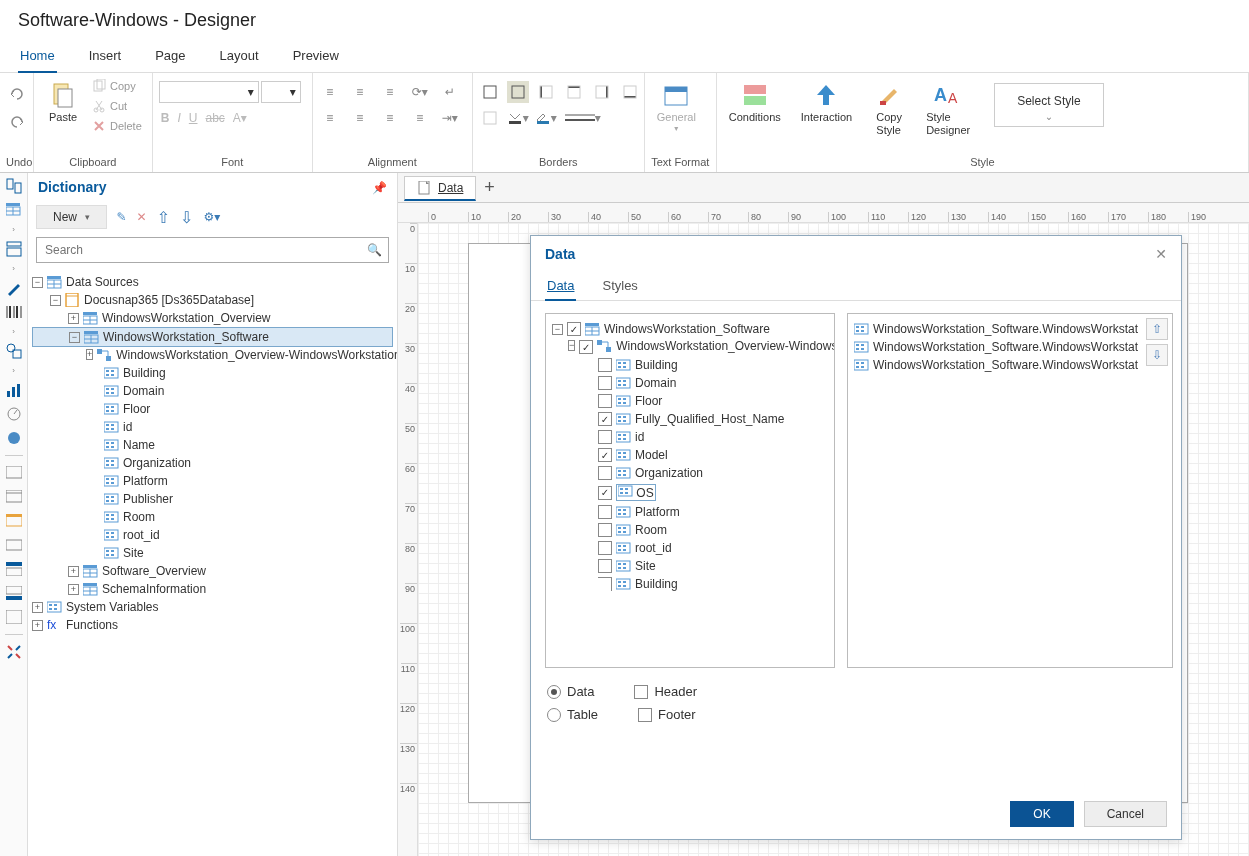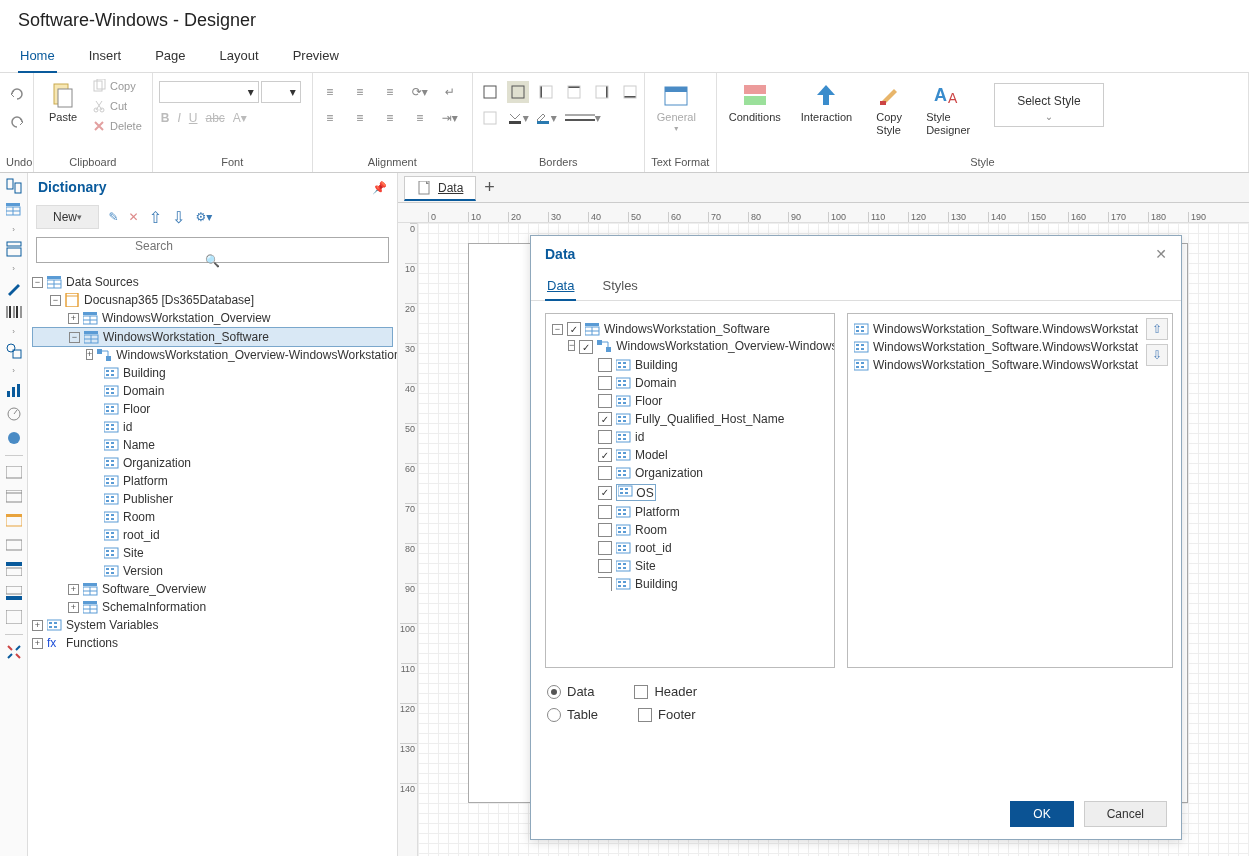--- a/index.html
+++ b/index.html
@@ -19,22 +19,22 @@
 .mini-row { display: flex; align-items: center; gap: 4px; padding: 2px 4px; font-size: 11px; color: #999; }
 .dropdown-box { border: 1px solid #ccc; height: 22px; display: flex; align-items: center; padding: 0 4px; background: #fff; }
 .icon-btn { width: 22px; height: 22px; display: inline-flex; align-items: center; justify-content: center; color: #888; }
 .workspace { display: flex; height: calc(100% - 170px); }
 .toolstrip { width: 28px; border-right: 1px solid #ddd; display: flex; flex-direction: column; align-items: center; padding-top: 4px; gap: 6px; background: #fafafa; }
 .toolstrip .ts { width: 18px; height: 18px; display: flex; align-items: center; justify-content: center; color: #095a9c; }
 .toolstrip hr { width: 18px; border: none; border-top: 1px solid #ccc; margin: 2px 0; }
 .panel { width: 370px; border-right: 1px solid #ddd; display: flex; flex-direction: column; }
 .panel-header { display: flex; align-items: flex-end; justify-content: space-between; padding: 6px 10px; font-size: 14px; font-weight: 600; color: #095a9c; }
 .panel-toolbar { display: flex; align-items: center; gap: 10px; padding: 4px 8px; }
-.new-btn { background: #eee; border: 1px solid #ddd; padding: 4px 16px; display: flex; align-items: center; font-size: 12px; }
-.search-box { margin: 4px 8px; border: 1px solid #aaa; display: flex; align-items: center; height: 26px; padding: 0 6px; flex-direction: column; }
+.new-btn { background: #eee; border: 1px solid #ddd; padding: 4px 16px; display: flex; align-items: center; gap: 8px; font-size: 12px; }
+.search-box { margin: 4px 8px; border: 1px solid #aaa; display: flex; align-items: center; height: 26px; padding: 0 6px; }
 .search-box input { border: none; outline: none; flex: 1; font-size: 12px; }
 .tree { padding: 6px 4px; overflow-y: auto; flex: 1; font-size: 12px; }
 .tree-item { display: flex; align-items: center; gap: 4px; padding: 2px 2px; white-space: nowrap; }
 .tree-item.sel { background: #d9e8f5; border: 1px solid #7aa7cc; }
 .expander { width: 11px; height: 11px; border: 1px solid #888; display: inline-flex; align-items: center; justify-content: center; font-size: 9px; line-height: 1; color: #555; cursor: pointer; }
 .tree-icon { width: 15px; height: 13px; display: inline-flex; align-items: center; justify-content: center; }
 .canvas-area { flex: 1; position: relative; background: #fff; }
 .tab-strip { display: flex; align-items: center; height: 30px; border-bottom: 1px solid #ccc; padding-left: 6px; background: #f5f5f5; }
 .tab { display: flex; align-items: center; gap: 6px; padding: 4px 12px; background: #fff; border: 1px solid #ccc; border-bottom: 2px solid #095a9c; margin-bottom: -1px; font-size: 12px; }
 .tab .underline { text-decoration: underline; color: #333; }
@@ -593,28 +593,20 @@
             <span>root_id</span>
           </div>
           <div class="tree-item" style="padding-left: 72px;">
             <span class="field-icon">
               <svg width="15" height="12">
                 <use href="#svg-field"></use>
               </svg>
             </span>
             <span>Site</span>
           </div>
-          <div class="tree-item" style="padding-left: 72px;">
-            <span class="field-icon">
-              <svg width="15" height="12">
-                <use href="#svg-field"></use>
-              </svg>
-            </span>
-            <span>Version</span>
-          </div>
         </div>
       <div class="tree-item" style="padding-left:36px">
           <span class="expander">+</span>
           <span class="tree-icon">
             <svg width="15" height="13">
               <use href="#svg-table"></use>
             </svg>
           </span>
           <span>Software_Overview</span>
         </div>

